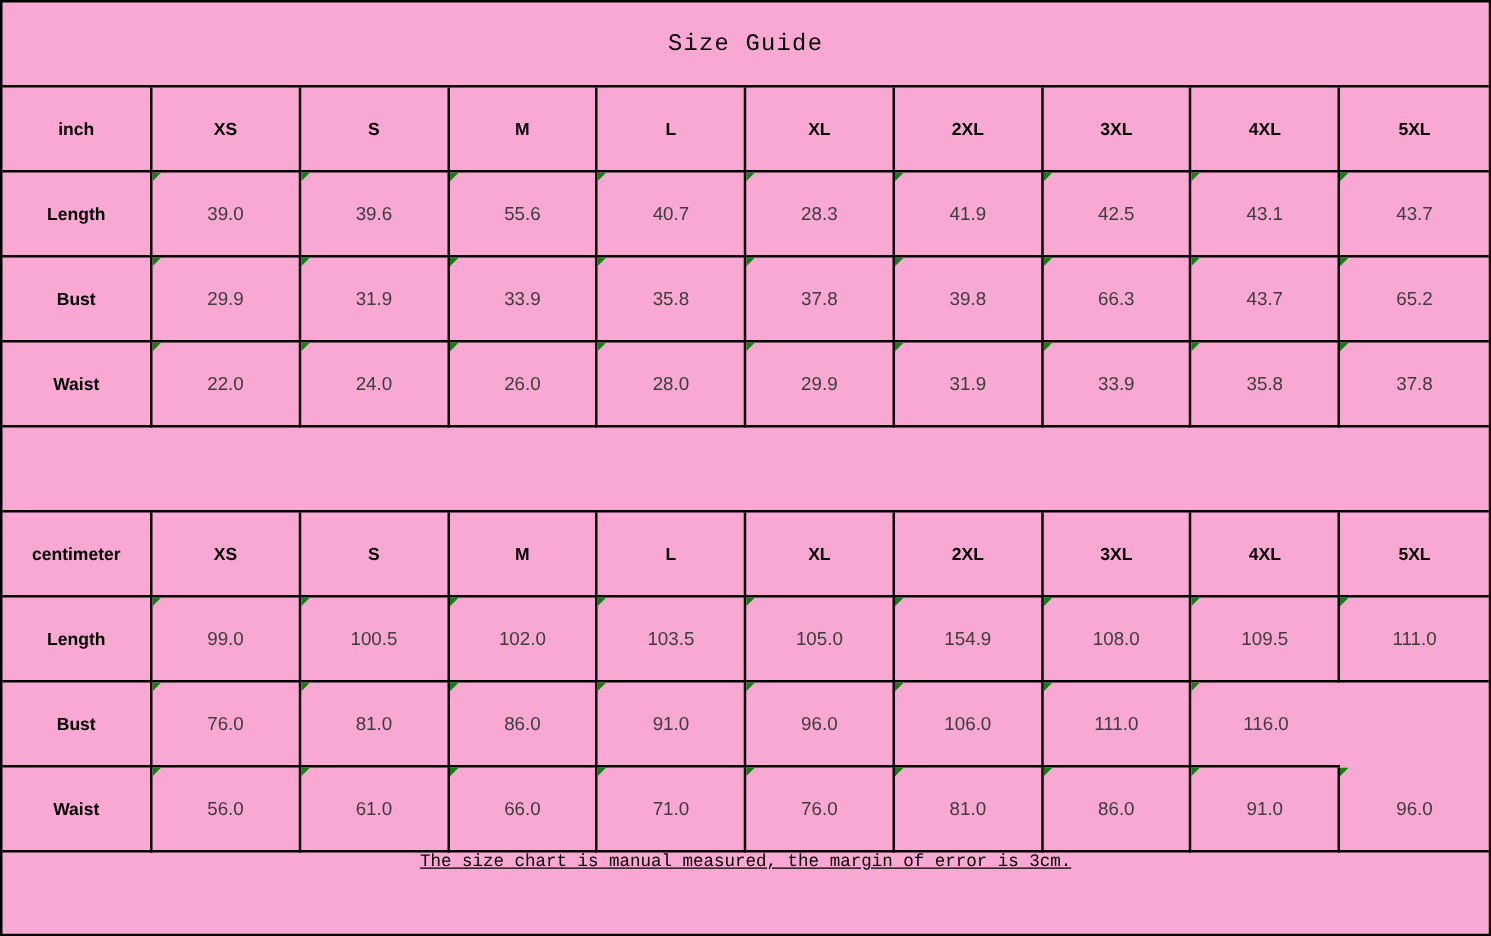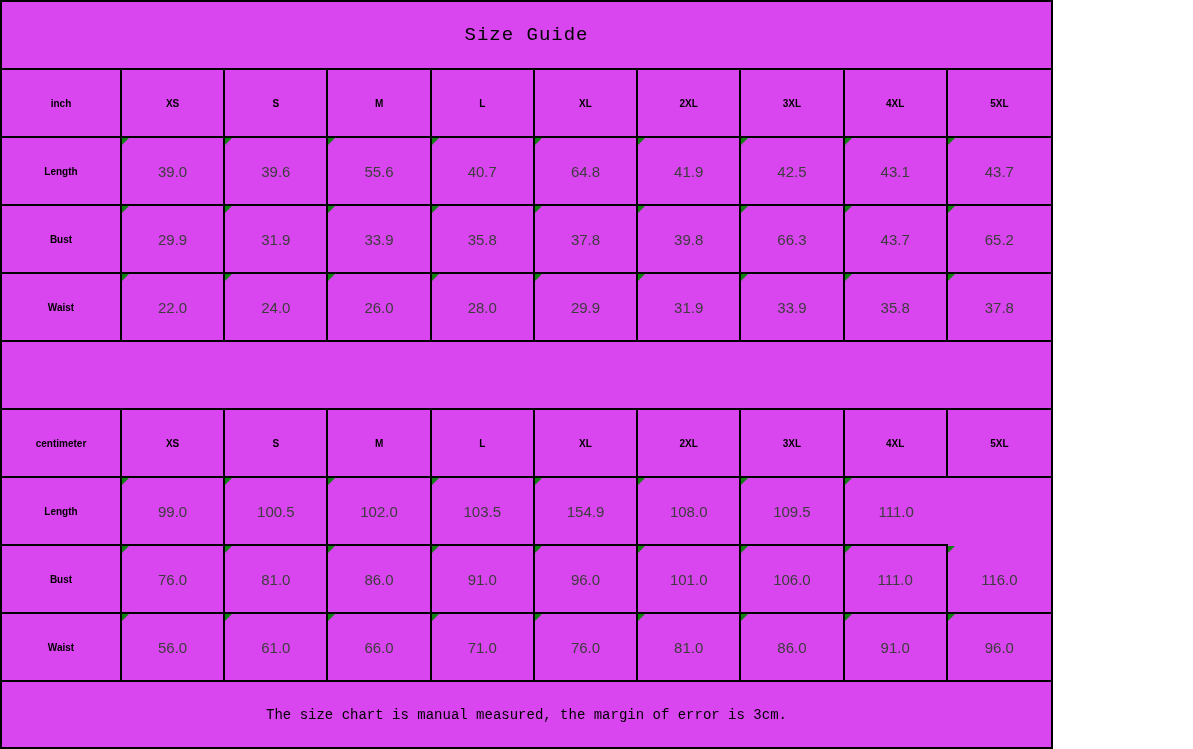--- a/index.html
+++ b/index.html
@@ -1,22 +1,22 @@
 <!DOCTYPE html>
 <html style="--marker-green: #108010;"><head>
 <meta charset="utf-8">
 <style>
   html, body { margin: 0; padding: 0; background: #ffffff; }
   * { box-sizing: border-box; }
 
   .sheet {
-    width: 1053px;
+    width: 1193px;
     height: 749px;
     border: 2px solid #000;
-    background: #d946ef;
+    background: #f9a8d4;
     display: flex;
     flex-direction: column;
     font-family: "Liberation Sans", sans-serif;
   }
 
   .title-row {
     height: 68px;
     border-bottom: 2px solid #000;
     display: flex;
     align-items: center;
@@ -44,21 +44,21 @@
     border-bottom: 2px solid #000;
     display: flex;
     align-items: center;
     justify-content: center;
     overflow: hidden;
   }
   .trow > .cell:last-child { border-right: none; align-items: center; }
 
   .cell.header span, .cell.unit span, .cell.label span {
     font-weight: bold;
-    font-size: 10px;
+    font-size: 14px;
     color: #000;
   }
   .cell.value span {
     font-weight: normal;
     font-size: 15px;
     color: #3d3d3d;
   }
 
   .flag {
     position: absolute;
@@ -71,22 +71,23 @@
   }
 
   .spacer-row {
     height: 68px;
     border-bottom: 2px solid #000;
   }
 
   .footer-row {
     flex: 1;
     display: flex;
-    align-items: center;
+    align-items: flex-start;
     justify-content: center;
+    text-decoration: underline;
   }
   .footer-text {
     font-family: "Liberation Mono", "DejaVu Sans Mono", monospace;
     font-size: 14px;
     color: #000;
     white-space: pre;
   }
 </style>
 </head>
 <body>
@@ -144,21 +145,21 @@
         </div>
         <div class="cell value">
           <span>55.6</span>
           <span class="flag"></span>
         </div>
         <div class="cell value">
           <span>40.7</span>
           <span class="flag"></span>
         </div>
         <div class="cell value">
-          <span>64.8</span>
+          <span>28.3</span>
           <span class="flag"></span>
         </div>
         <div class="cell value">
           <span>41.9</span>
           <span class="flag"></span>
         </div>
         <div class="cell value">
           <span>42.5</span>
           <span class="flag"></span>
         </div>
@@ -304,20 +305,24 @@
         </div>
         <div class="cell value">
           <span>102.0</span>
           <span class="flag"></span>
         </div>
         <div class="cell value">
           <span>103.5</span>
           <span class="flag"></span>
         </div>
         <div class="cell value">
+          <span>105.0</span>
+          <span class="flag"></span>
+        </div>
+        <div class="cell value">
           <span>154.9</span>
           <span class="flag"></span>
         </div>
         <div class="cell value">
           <span>108.0</span>
           <span class="flag"></span>
         </div>
         <div class="cell value">
           <span>109.5</span>
           <span class="flag"></span>
@@ -342,24 +347,20 @@
         <div class="cell value">
           <span>86.0</span>
           <span class="flag"></span>
         </div>
         <div class="cell value">
           <span>91.0</span>
           <span class="flag"></span>
         </div>
         <div class="cell value">
           <span>96.0</span>
-          <span class="flag"></span>
-        </div>
-        <div class="cell value">
-          <span>101.0</span>
           <span class="flag"></span>
         </div>
         <div class="cell value">
           <span>106.0</span>
           <span class="flag"></span>
         </div>
         <div class="cell value">
           <span>111.0</span>
           <span class="flag"></span>
         </div>

